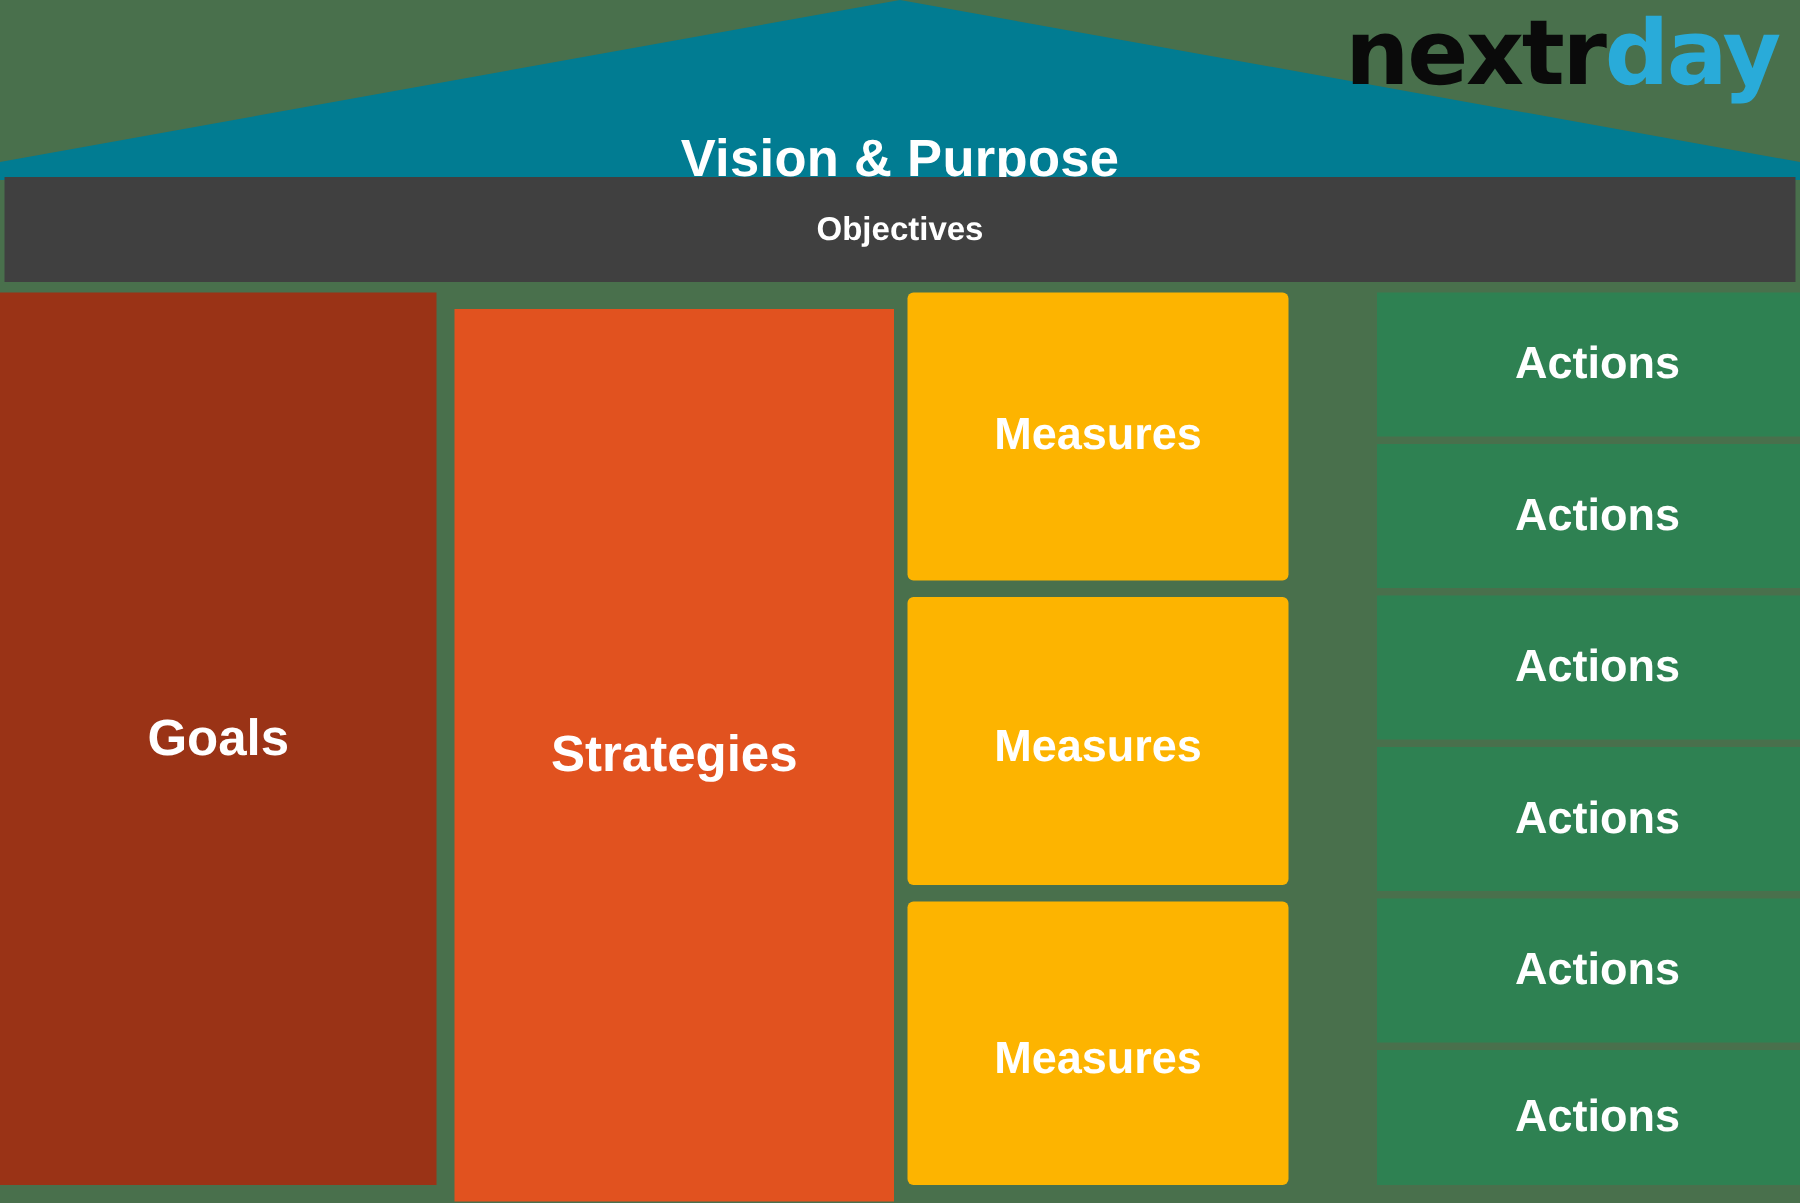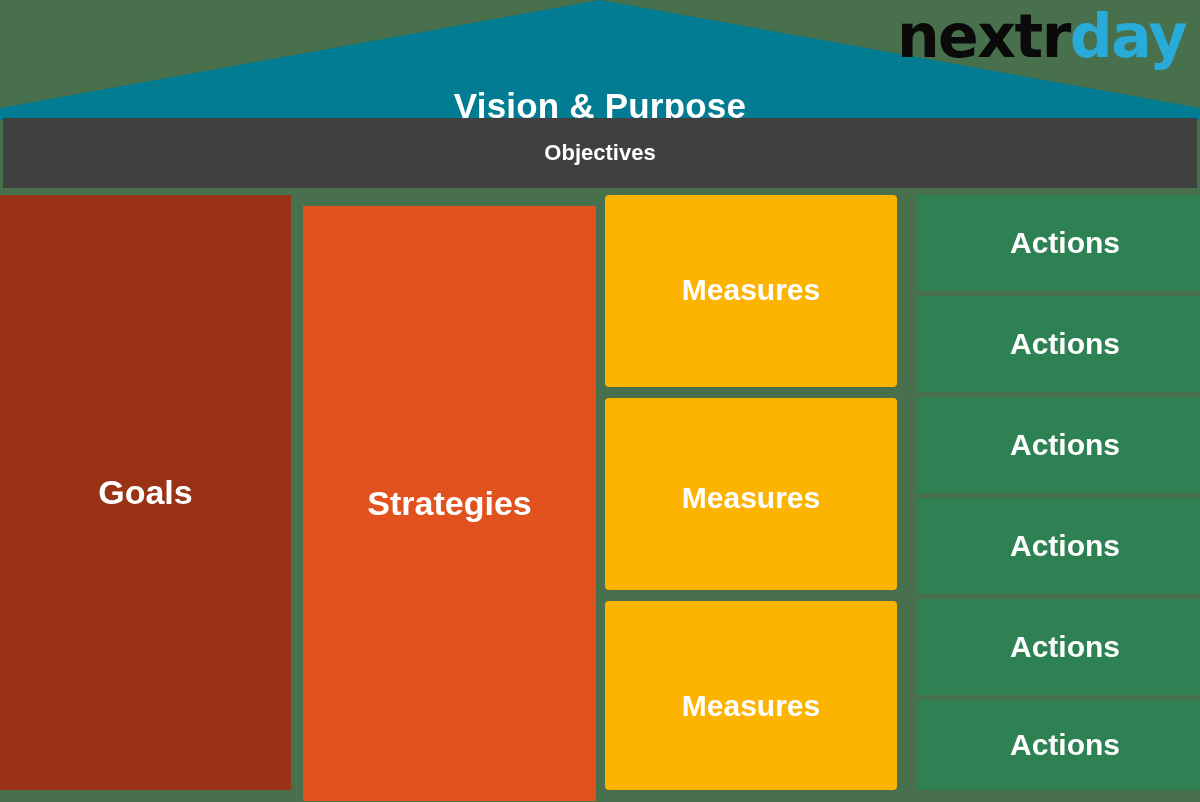--- a/index.html
+++ b/index.html
@@ -115,21 +115,21 @@
 
   
   .col-measures {
     position:absolute;
     left:605px; top:0;
     width:294px; height:595px;
   }
   .measure-box {
     position:absolute;
     left:0;
-    width:292px;
+    width:254px;
     height:192px;
     background:#FDB400;
     border-radius:4px;
     display:flex;
     justify-content:center;
   }
   .measure-box .label {
     color:#FFFFFF;
     font-size:30px;
     font-weight:700;

